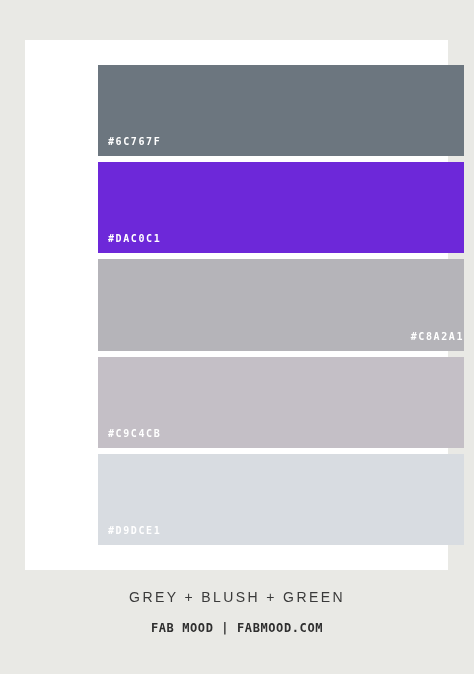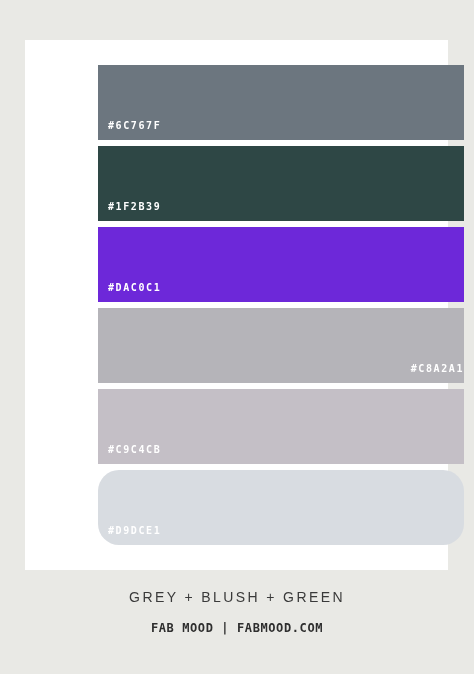--- a/index.html
+++ b/index.html
@@ -106,37 +106,34 @@
 <div id="palette-page" style="background-color: rgb(233, 233, 229);">
 
   <div id="palette-card" style="background-color: rgb(255, 255, 255);">
 
     <div id="swatch-list">
 
       <div class="swatch" style="background-color: rgb(108, 118, 127);">
         <span class="swatch-label">#6C767F</span>
       </div>
 
-      <div class="swatch" style="background-color: rgb(46, 71, 69);">
-        <span class="swatch-label">#1F2B39</span>
-      </div>
 
       <div class="swatch" style="background-color: #6d28d9;">
         <span class="swatch-label">#DAC0C1</span>
       </div>
 
       <div class="swatch" style="background-color: rgb(181, 180, 185); justify-content: flex-end;">
         <span class="swatch-label">#C8A2A1</span>
       </div>
 
       <div class="swatch" style="background-color: rgb(196, 191, 198); align-items: flex-end;">
         <span class="swatch-label">#C9C4CB</span>
       </div>
 
-      <div class="swatch" style="background-color: rgb(216, 220, 225); border-radius: 21px;">
+      <div class="swatch" style="background-color: rgb(216, 220, 225);">
         <span class="swatch-label">#D9DCE1</span>
       </div>
 
     </div>
   </div>
 
   <div id="caption-block">
     <div id="palette-title">GREY + BLUSH + GREEN</div>
     <div id="palette-credit">FAB MOOD | FABMOOD.COM</div>
   </div>

